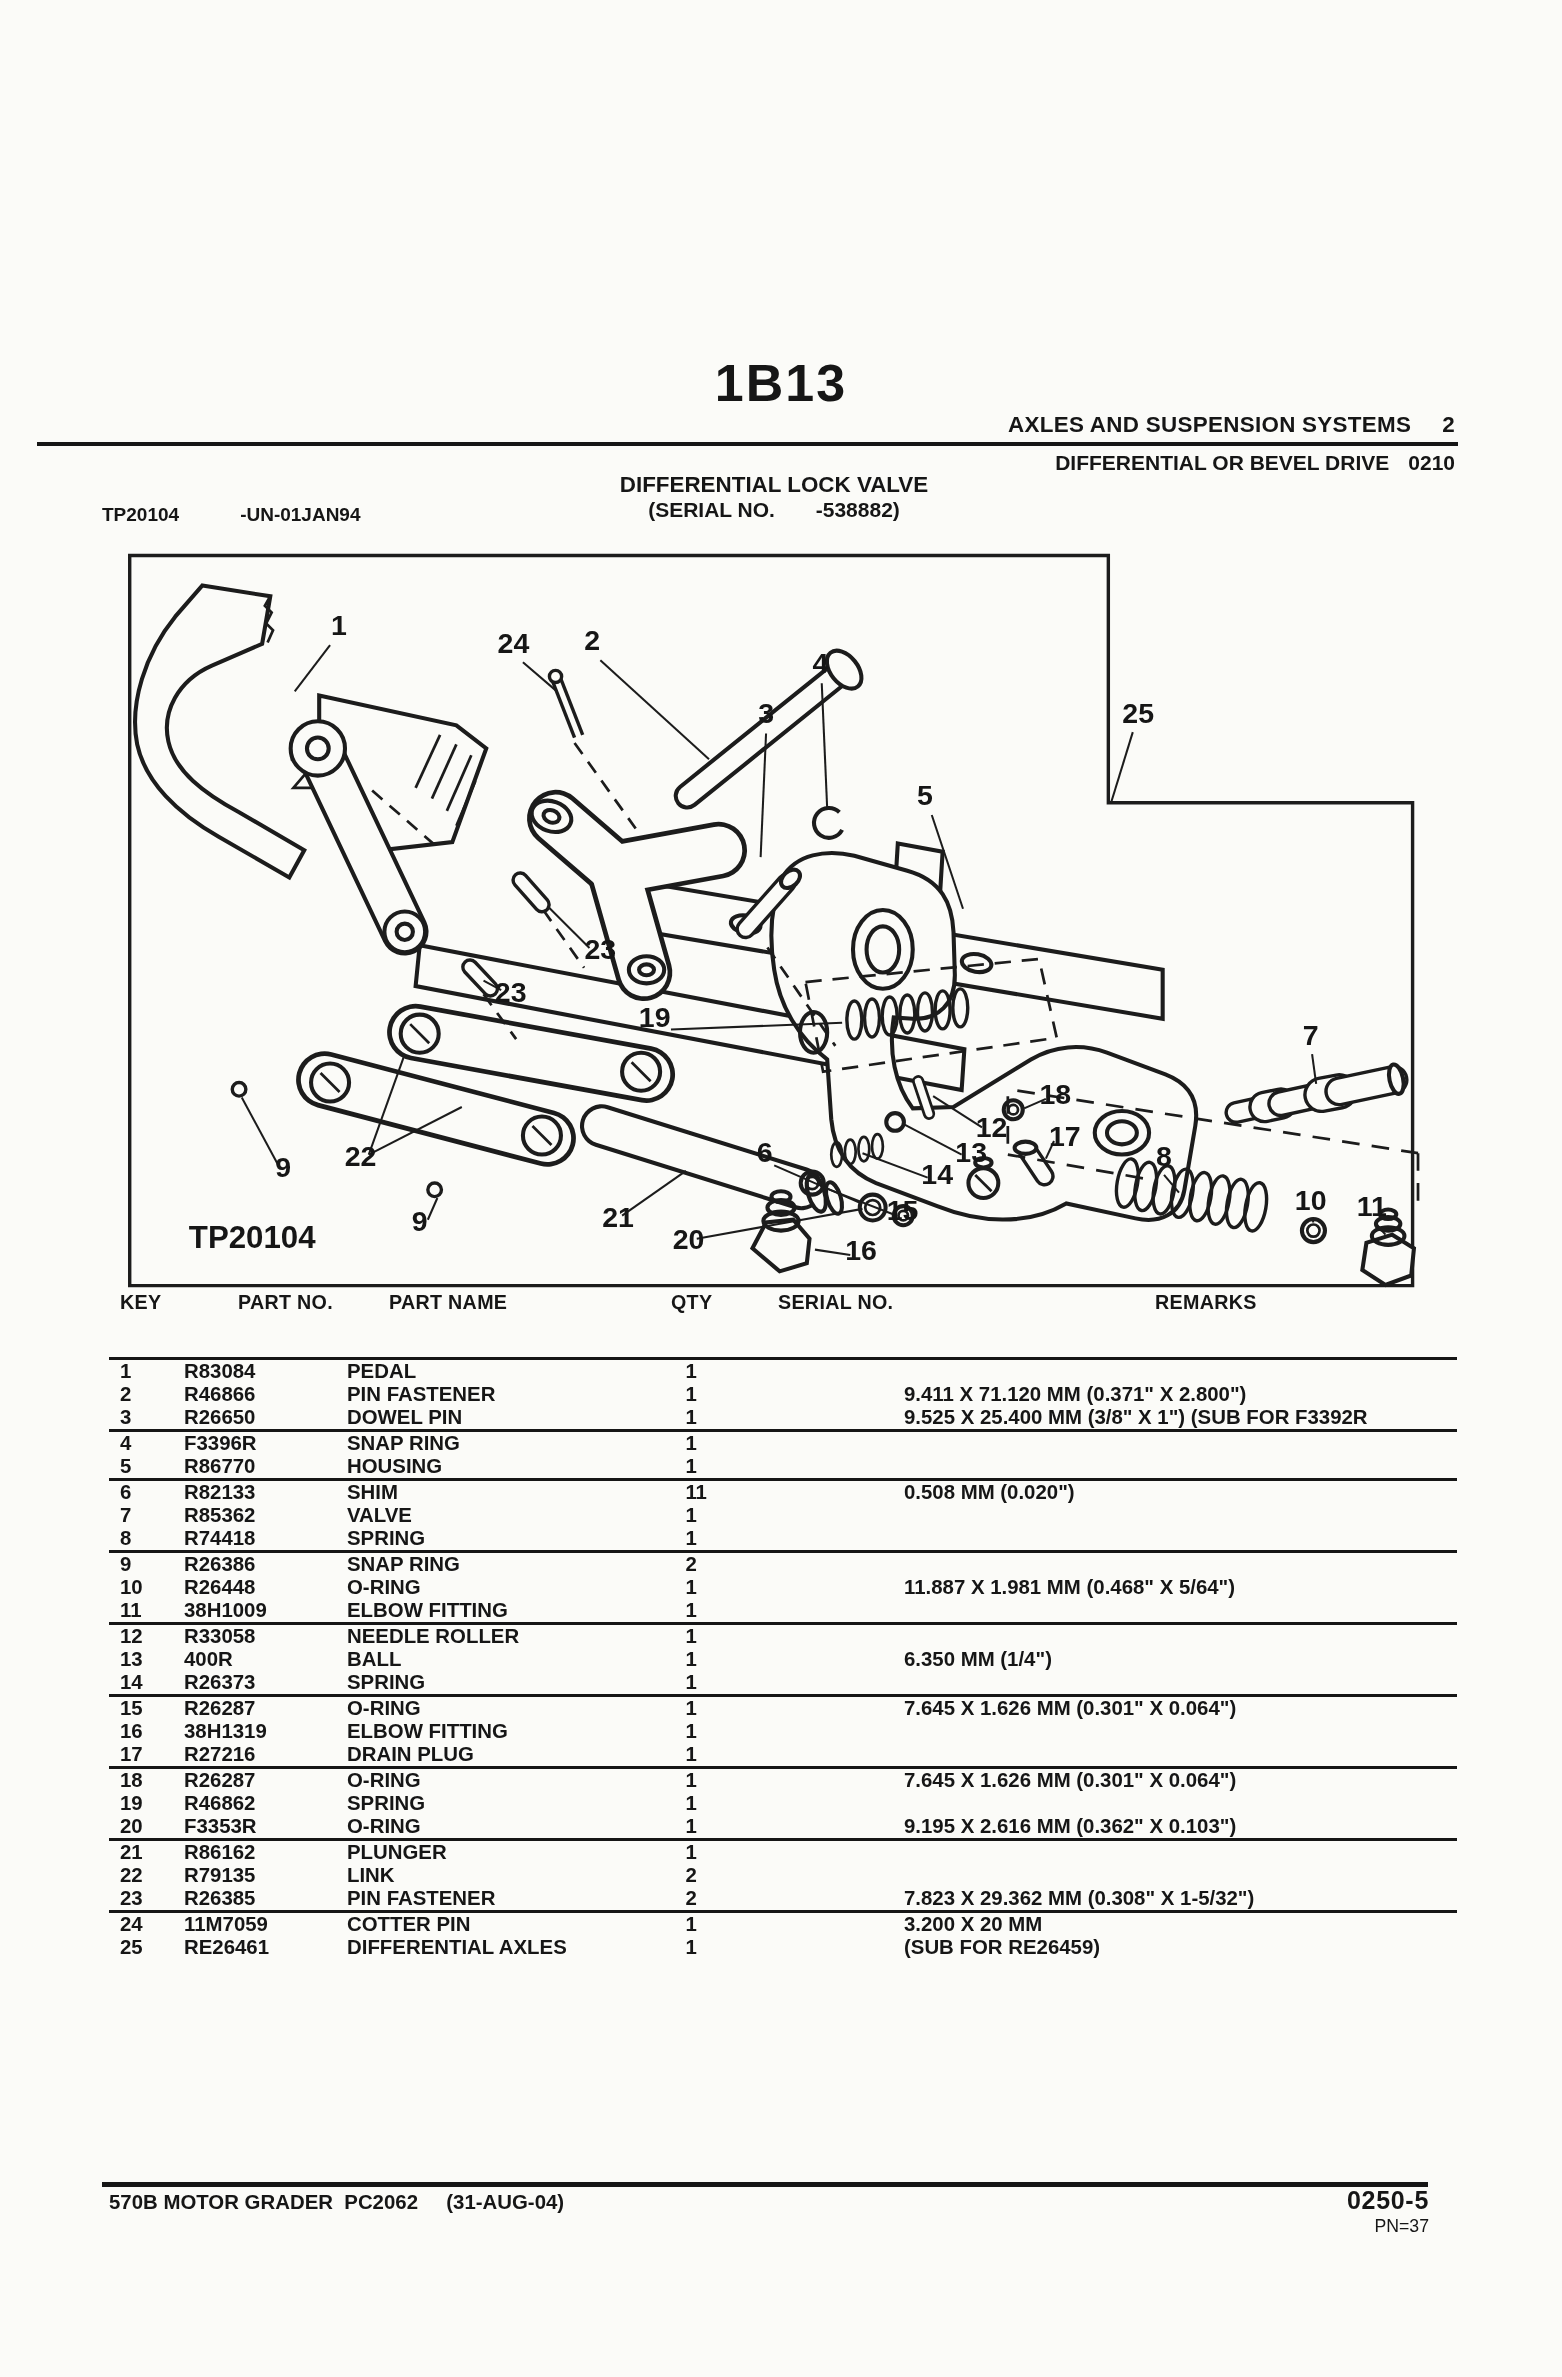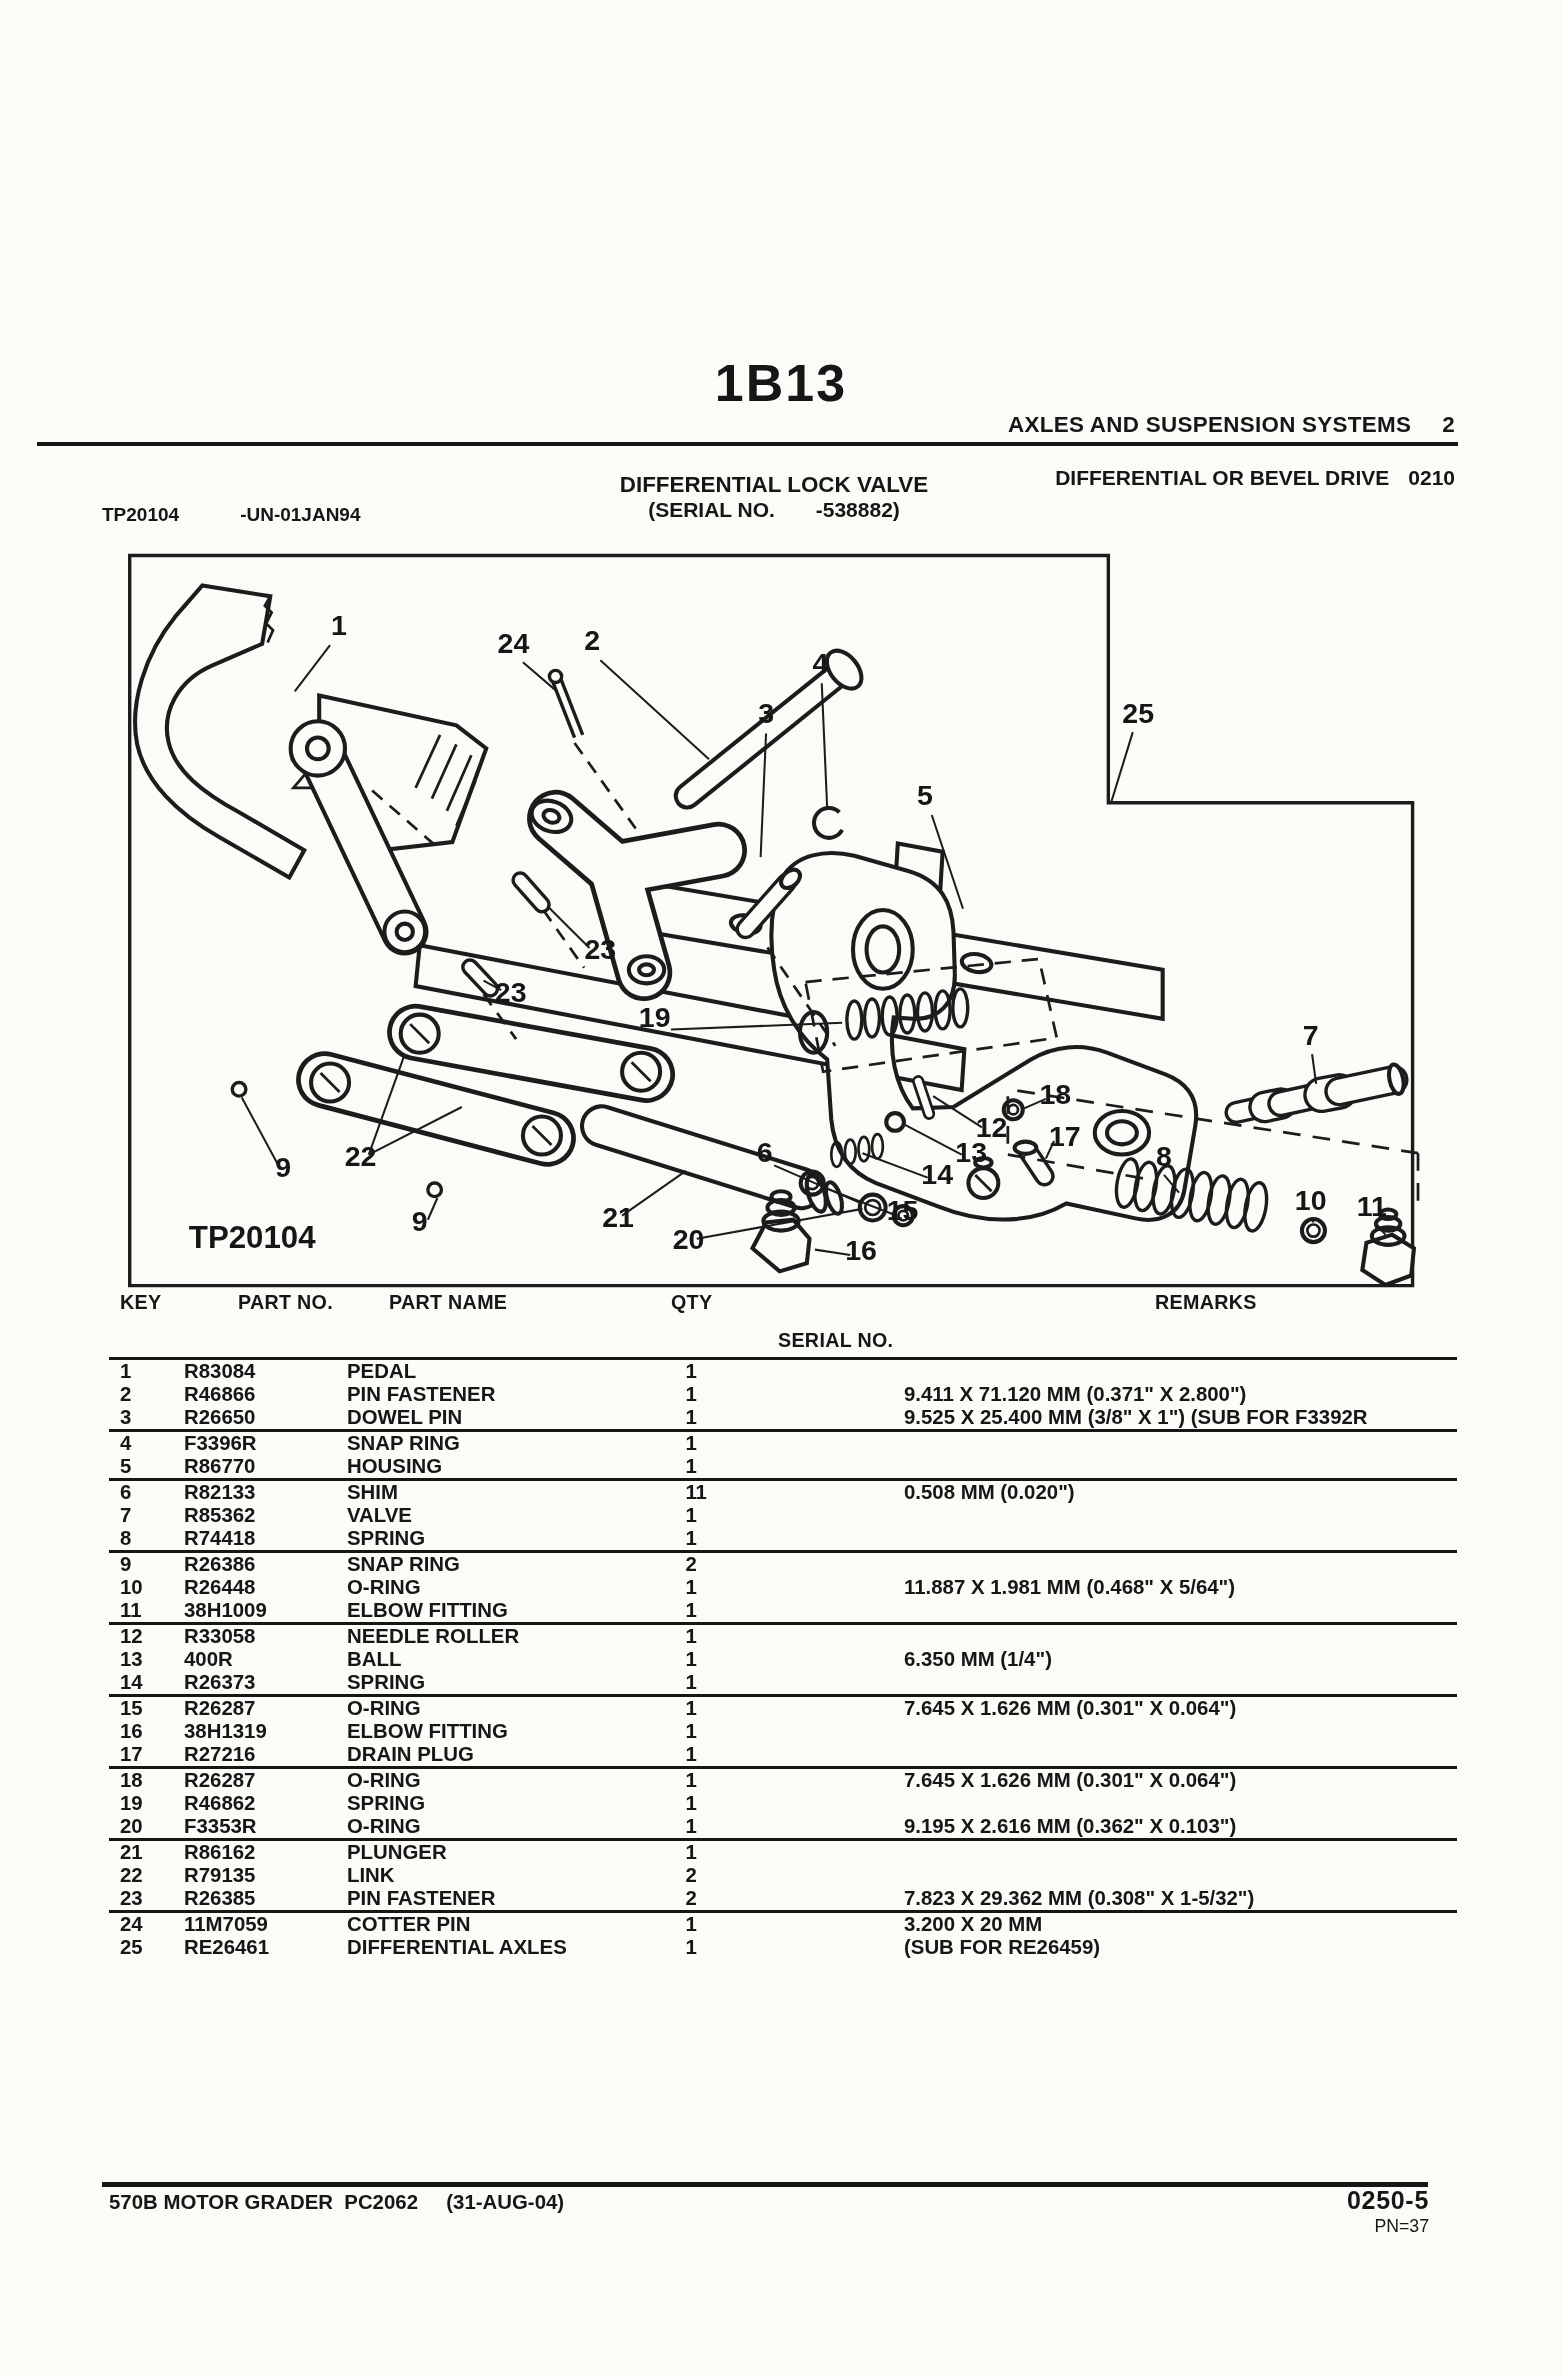--- a/index.html
+++ b/index.html
@@ -8,31 +8,31 @@
     background:#fbfbf8;color:#161616;
     font-family:"Liberation Sans", sans-serif;
     -webkit-font-smoothing:antialiased;
   }
   .abs{position:absolute;}
   .pre{white-space:pre;}
   #page-code{left:686px;top:353px;width:190px;text-align:center;font-size:52px;font-weight:800;letter-spacing:2px;}
   #hdr-right1{right:107px;top:412px;font-size:22.4px;font-weight:700;letter-spacing:0.3px;text-align:right;}
   #hdr-right1 .pgnum{display:inline-block;margin-left:31px;}
   #hdr-rule{left:37px;top:442px;width:1421px;height:4.1px;background:#161616;}
-  #hdr-right2{right:107px;top:466px;font-size:21px;font-weight:700;}
+  #hdr-right2{right:107px;top:451px;font-size:21px;font-weight:700;}
   #hdr-right2 .pgnum{display:inline-block;margin-left:19px;}
   #fig-title{left:611px;top:472px;width:326px;text-align:center;font-size:22.4px;font-weight:800;}
   #fig-sub{left:611px;top:498px;width:326px;text-align:center;font-size:21px;font-weight:800;}
   #img-ref{left:102px;top:504px;font-size:19px;font-weight:700;}
   #img-ref span{margin-right:61px;}
 
   
   .colhdr{top:1291px;font-size:19.7px;font-weight:700;letter-spacing:0.3px;}
   #h-key{left:120px;} #h-partno{left:198px;margin-left:40px;} #h-name{left:389px;}
-  #h-qty{left:671px;} #h-serial{left:778px;margin-top:38px;} #h-remarks{left:1155px;}
+  #h-qty{left:671px;} #h-serial{left:778px;} #h-remarks{left:1155px;}
 
   
   #parts-table{left:109px;top:1357px;width:1348px;border-top:3.4px solid #161616;}
   .t-row{display:grid;grid-template-columns:75px 163px 333px 68px 156px 1fr;
          min-height:23px;align-items:start;font-size:20.4px;font-weight:700;line-height:22.4px;}
   .t-row.rule-after{border-bottom:3.4px solid #161616;}
   .c-key{padding-left:11px;}
   .c-qty{padding-left:5.4px;}
   .c-remarks div{line-height:22.4px;}
   .indent1{padding-left:20.4px;}

